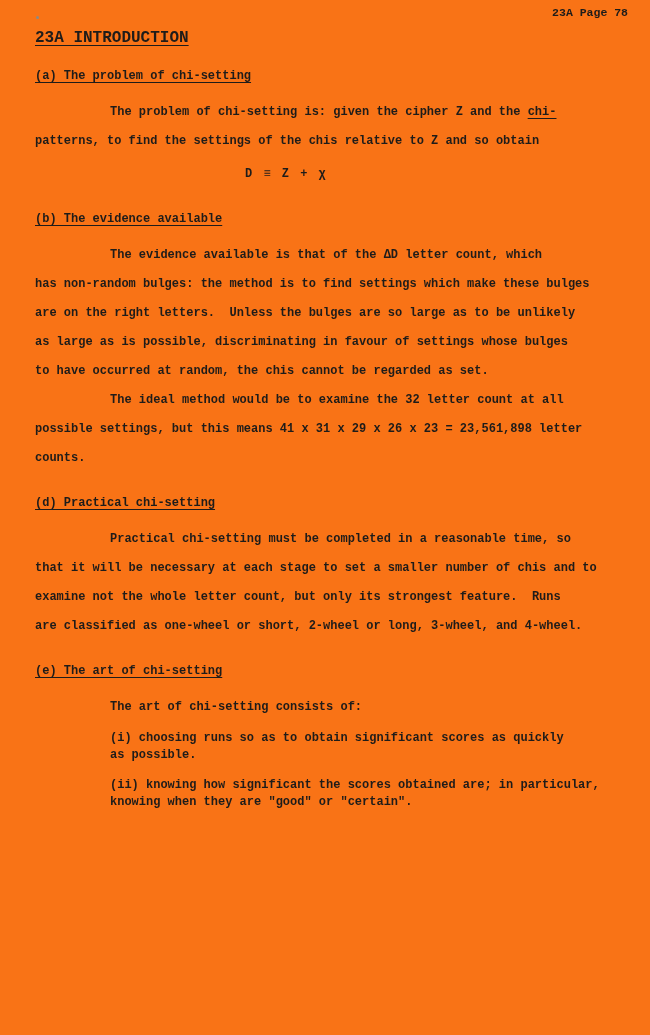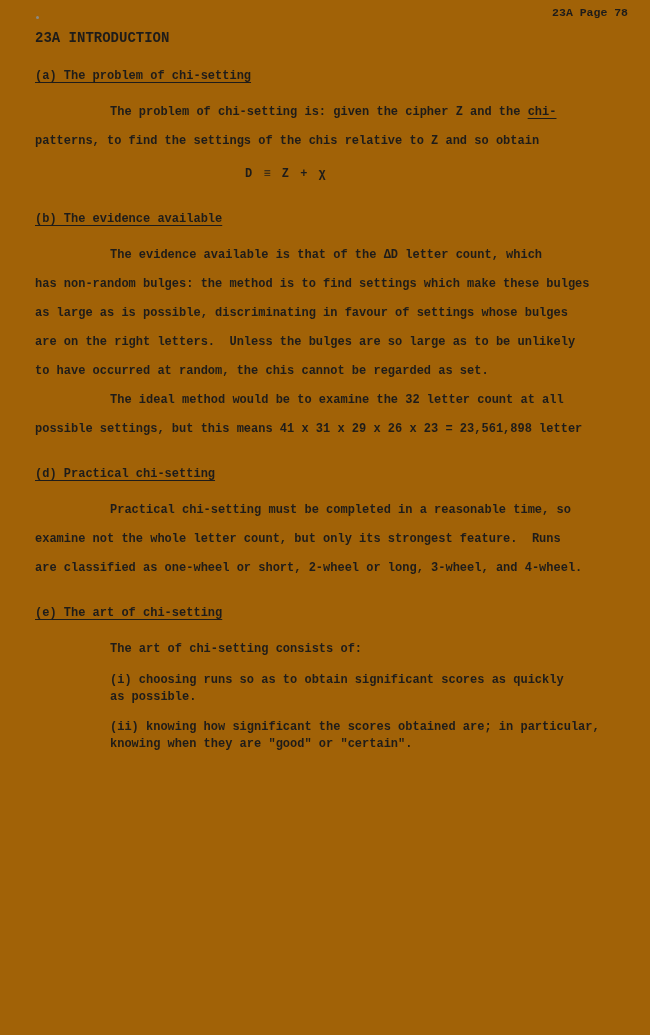--- a/index.html
+++ b/index.html
@@ -1,21 +1,21 @@
 <!DOCTYPE html>
 <html><head>
 <meta charset="utf-8">
 <style>
   html, body { margin: 0; padding: 0; background: #e8e8e6; }
   .page {
     position: relative;
     width: 650px;
     height: 1035px;
     margin: 0 auto;
-    background: #a16207;
+    background: #f97316;
     box-sizing: border-box;
     padding: 30px 20px 0 35px;
     font-family: "Liberation Mono", "DejaVu Sans Mono", monospace;
     font-weight: 700;
     font-size: 12px;
     color: #1e1c1a;
     overflow: hidden;
   }
   .page-label {
     position: absolute;
@@ -27,23 +27,24 @@
   .scan-speck {
     position: absolute;
     left: 36px;
     top: 16px;
     width: 3px;
     height: 3px;
     border-radius: 50%;
     background: #8a8a86;
   }
   .doc-title {
-    font-size: 14px;
+    font-size: 16px;
     line-height: 16px;
     margin: 0;
+    text-decoration: underline;
     text-underline-offset: 3px;
     white-space: pre;
   }
   .section-heading {
     margin: 22px 0 14px 0;
     line-height: 16px;
     text-decoration: underline;
     text-underline-offset: 3px;
     white-space: pre;
   }
@@ -87,35 +88,37 @@
           <div class="line first">The problem of chi-setting is: given the cipher Z and the <span class="u">chi-</span></div>
           <div class="line">patterns, to find the settings of the chis relative to Z and so obtain</div>
         </div>
         <div class="formula">D ≡ Z + χ</div>
       </section>
       <section class="doc-section">
         <div class="section-heading">(b) The evidence available</div>
         <div class="para">
           <div class="line first">The evidence available is that of the ΔD letter count, which</div>
           <div class="line">has non-random bulges: the method is to find settings which make these bulges</div>
+          <div class="line">are on the right letters.  Unless the bulges are so large as to be unlikely</div>
           <div class="line">as large as is possible, discriminating in favour of settings whose bulges</div>
-          <div class="line">are on the right letters.  Unless the bulges are so large as to be unlikely</div>
           <div class="line">to have occurred at random, the chis cannot be regarded as set.</div>
         </div>
       </section>
       <section class="doc-section">
         <div class="para">
           <div class="line first">The ideal method would be to examine the 32 letter count at all</div>
           <div class="line">possible settings, but this means 41 x 31 x 29 x 26 x 23 = 23,561,898 letter</div>
+          <div class="line">counts.</div>
         </div>
       </section>
       <section class="doc-section">
         <div class="section-heading">(d) Practical chi-setting</div>
         <div class="para">
           <div class="line first">Practical chi-setting must be completed in a reasonable time, so</div>
+          <div class="line">that it will be necessary at each stage to set a smaller number of chis and to</div>
           <div class="line">examine not the whole letter count, but only its strongest feature.  Runs</div>
           <div class="line">are classified as one-wheel or short, 2-wheel or long, 3-wheel, and 4-wheel.</div>
         </div>
       </section>
       <section class="doc-section">
         <div class="section-heading">(e) The art of chi-setting</div>
         <div class="intro-line">The art of chi-setting consists of:</div>
         <div class="list-item">
           <div class="line">(i) choosing runs so as to obtain significant scores as quickly</div>
           <div class="line">as possible.</div>

